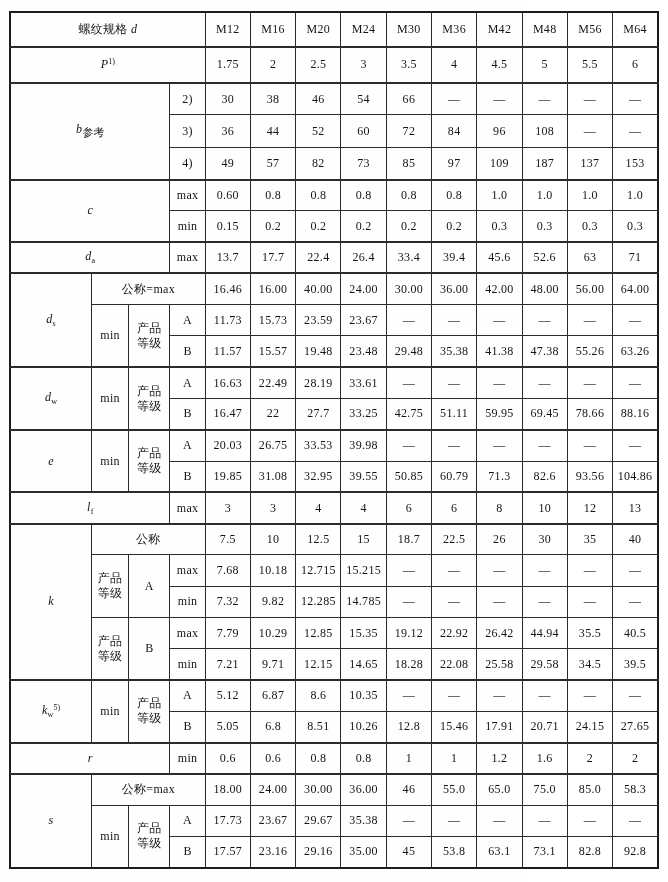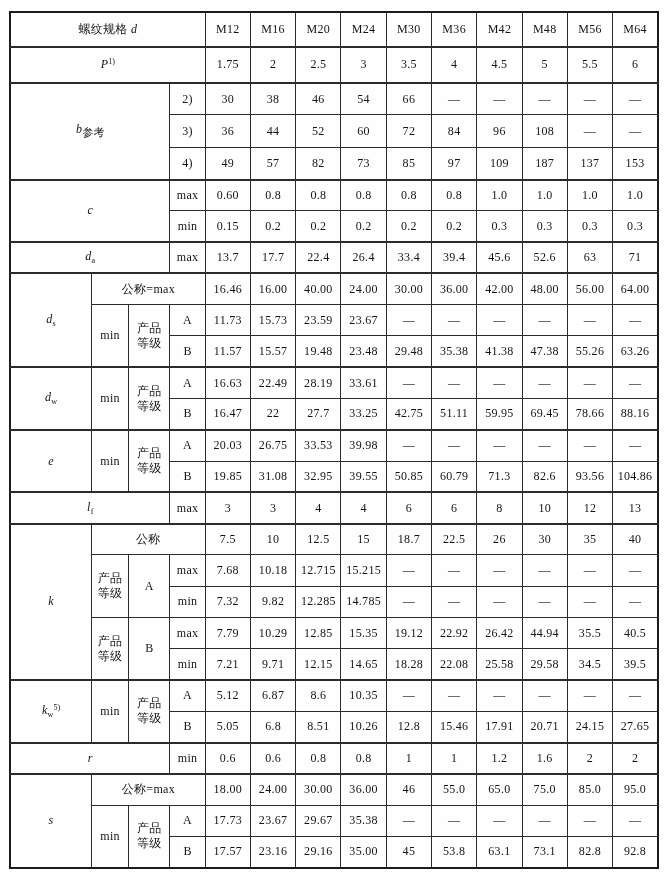--- a/index.html
+++ b/index.html
@@ -398,21 +398,21 @@
     <td colspan="3" class="nomr">公称=max</td>
   <td>18.00</td>
           <td>24.00</td>
           <td>30.00</td>
           <td>36.00</td>
           <td>46</td>
           <td>55.0</td>
           <td>65.0</td>
           <td>75.0</td>
           <td>85.0</td>
-          <td>95.0</td>
+          <td>58.3</td>
         </tr>
   <tr>
     <td rowspan="2">min</td>
     <td rowspan="2" class="grade">产品等级</td>
     <td>A</td>
   <td>17.73</td>
           <td>23.67</td>
           <td>29.67</td>
           <td>35.38</td>
           <td>—</td>

